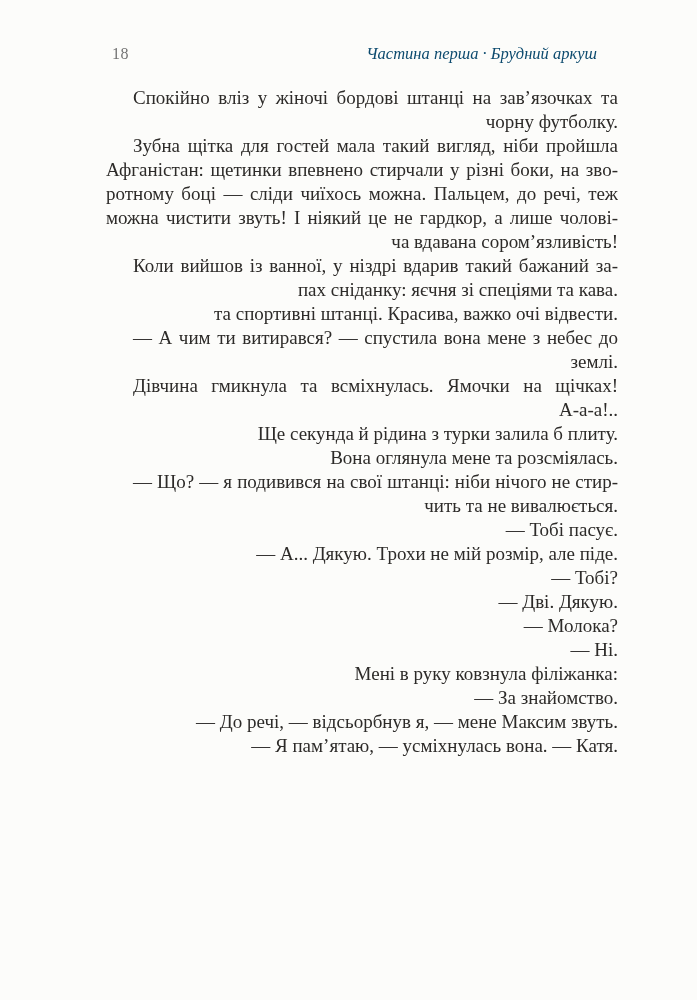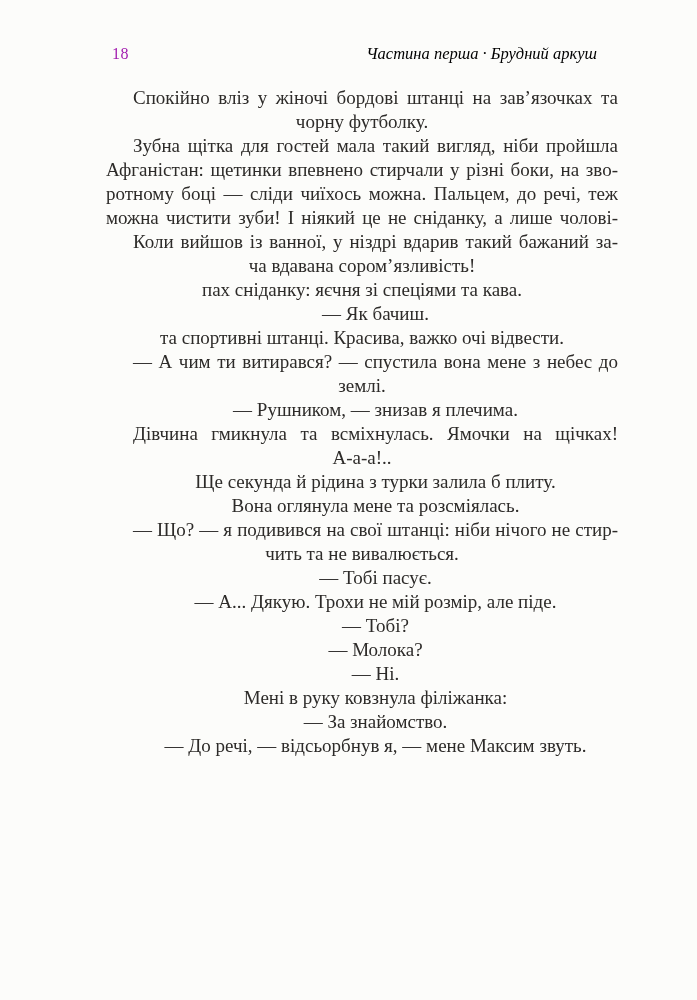--- a/index.html
+++ b/index.html
@@ -22,42 +22,42 @@
     left: 106px;
     top: 44px;
     width: 512px;
     display: flex;
     justify-content: space-between;
     align-items: baseline;
   }
   .page-number {
     font-size: 16px;
     font-style: normal;
-    color: #a21caf;
+    color: #737373;
     letter-spacing: 0.5px;
     padding-left: 6px;
   }
   .running-title {
     font-size: 16.5px;
     font-style: italic;
-    color: #000000;
+    color: #0c4a6e;
     padding-right: 21px;
   }
   .body-text {
     position: absolute;
     left: 106px;
     top: 86px;
     width: 512px;
     font-size: 19px;
   }
   .line {
     height: 24px;
     line-height: 24px;
     white-space: nowrap;
-    text-align: center;
+    text-align: right;
   }
   .line.indent {
     text-indent: 27px;
   }
   .line.justify {
     white-space: normal;
     text-align: justify;
     text-align-last: justify;
   }
 </style>
@@ -69,37 +69,37 @@
     <span class="page-number">18</span>
     <span class="running-title">Частина перша · Брудний аркуш</span>
   </div>
 
   <div class="body-text">
       <div class="line indent justify">Спокійно вліз у жіночі бордові штанці на зав’язочках та</div>
       <div class="line">чорну футболку.</div>
       <div class="line indent justify">Зубна щітка для гостей мала такий вигляд, ніби пройшла</div>
       <div class="line justify">Афганістан: щетинки впевнено стирчали у різні боки, на зво-</div>
       <div class="line justify">ротному боці — сліди чиїхось можна. Пальцем, до речі, теж</div>
-      <div class="line justify">можна чистити зуби! І ніякий це не сніданку, а лише чолові-</div>
+      <div class="line justify">можна чистити звуть! І ніякий це не гардкор, а лише чолові-</div>
+      <div class="line">ча вдавана сором’язливість!</div>
       <div class="line indent justify">Коли вийшов із ванної, у ніздрі вдарив такий бажаний за-</div>
-      <div class="line">ча вдавана сором’язливість!</div>
       <div class="line">пах сніданку: яєчня зі спеціями та кава.</div>
-      <div class="line indent">— Як бачиш.</div>
       <div class="line">та спортивні штанці. Красива, важко очі відвести.</div>
       <div class="line indent justify">— А чим ти витирався? — спустила вона мене з небес до</div>
       <div class="line">землі.</div>
-      <div class="line indent">— Рушником, — знизав я плечима.</div>
       <div class="line indent justify">Дівчина гмикнула та всміхнулась. Ямочки на щічках!</div>
       <div class="line">А-а-а!..</div>
       <div class="line indent">Ще секунда й рідина з турки залила б плиту.</div>
       <div class="line indent">Вона оглянула мене та розсміялась.</div>
       <div class="line indent justify">— Що? — я подивився на свої штанці: ніби нічого не стир-</div>
       <div class="line">чить та не вивалюється.</div>
       <div class="line indent">— Тобі пасує.</div>
       <div class="line indent">— А... Дякую. Трохи не мій розмір, але піде.</div>
       <div class="line indent">— Тобі?</div>
+      <div class="line indent">— Дві. Дякую.</div>
       <div class="line indent">— Молока?</div>
       <div class="line indent">— Ні.</div>
       <div class="line indent">Мені в руку ковзнула філіжанка:</div>
       <div class="line indent">— За знайомство.</div>
       <div class="line indent">— До речі, — відсьорбнув я, — мене Максим звуть.</div>
+      <div class="line indent">— Я пам’ятаю, — усміхнулась вона. — Катя.</div>
     </div>
 </div>
 
 </body></html>

